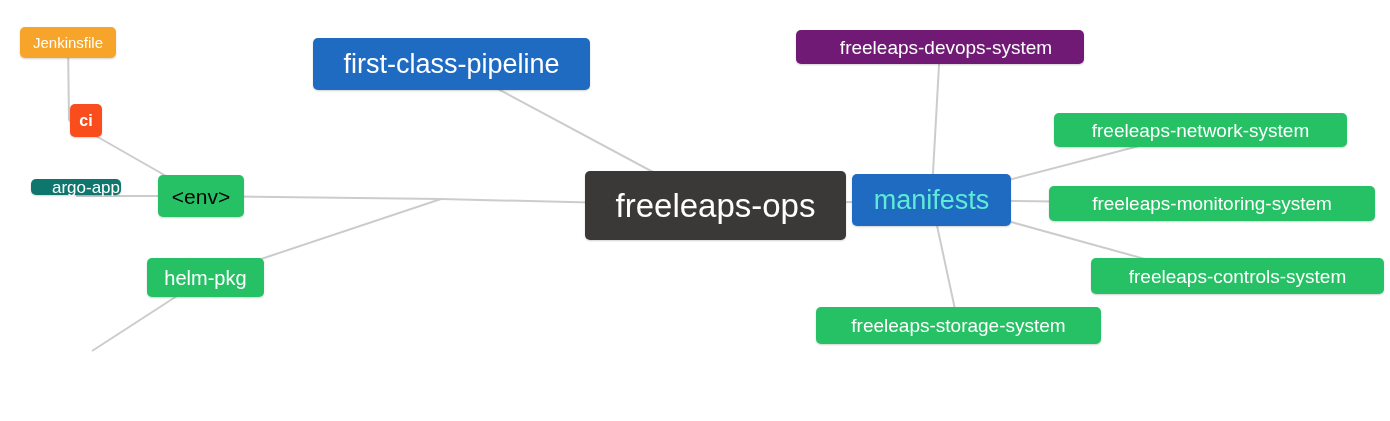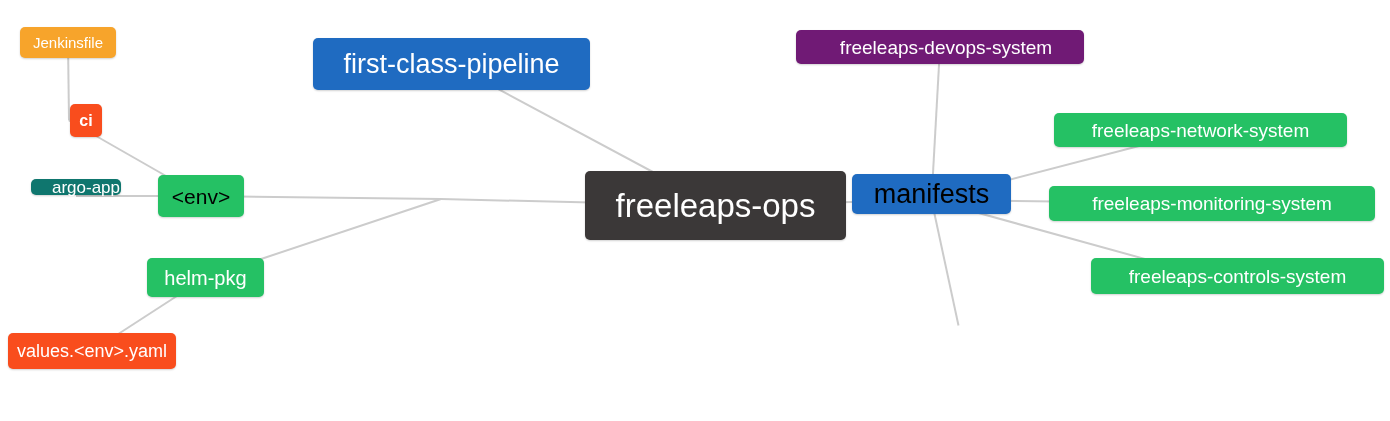--- a/index.html
+++ b/index.html
@@ -75,38 +75,38 @@
       </div>
       <div class="node" style="left: 31px; top: 179px; width: 90px; height: 16px; font-size: 17px; font-weight: 400; background: #0f766e; color: rgb(255, 255, 255); padding-left: 20px;">
         <span>argo-app</span>
       </div>
       <div class="node" style="left: 158px; top: 175px; width: 86px; height: 42px; font-size: 21px; font-weight: 400; background: rgb(37, 193, 100); color: #000000;">
         <span>&lt;env&gt;</span>
       </div>
       <div class="node" style="left: 147px; top: 258px; width: 117px; height: 39px; font-size: 20px; font-weight: 400; background: rgb(37, 193, 100); color: rgb(255, 255, 255);">
         <span>helm-pkg</span>
       </div>
-      <div class="node" style="left: 8px; top: 333px; width: 168px; height: 36px; font-size: 18px; font-weight: 400; background: rgb(249, 77, 29); color: rgb(255, 255, 255);">
-        <span>values.&lt;env&gt;.yaml</span>
-      </div>
       <div class="node" style="left: 313px; top: 38px; width: 277px; height: 52px; font-size: 27px; font-weight: 400; background: rgb(31, 107, 193); color: rgb(255, 255, 255);">
         <span>first-class-pipeline</span>
       </div>
       <div class="node" style="left: 585px; top: 171px; width: 261px; height: 69px; font-size: 33px; font-weight: 400; background: rgb(59, 56, 56); color: rgb(255, 255, 255);">
         <span>freeleaps-ops</span>
       </div>
-      <div class="node" style="left: 852px; top: 174px; width: 159px; height: 40px; font-size: 27px; font-weight: 400; background: rgb(31, 107, 193); color: #000000;">
+      <div class="node" style="left: 852px; top: 174px; width: 159px; height: 52px; font-size: 27px; font-weight: 400; background: rgb(31, 107, 193); color: #5eead4;">
         <span>manifests</span>
       </div>
       <div class="node" style="left: 796px; top: 30px; width: 288px; height: 34px; font-size: 19px; font-weight: 400; background: #701a75; color: rgb(255, 255, 255); padding-left: 12px;">
         <span>freeleaps-devops-system</span>
       </div>
       <div class="node" style="left: 1054px; top: 113px; width: 293px; height: 34px; font-size: 19px; font-weight: 400; background: rgb(37, 193, 100); color: rgb(255, 255, 255);">
         <span>freeleaps-network-system</span>
       </div>
       <div class="node" style="left: 1049px; top: 186px; width: 326px; height: 35px; font-size: 19px; font-weight: 400; background: rgb(37, 193, 100); color: rgb(255, 255, 255);">
         <span>freeleaps-monitoring-system</span>
       </div>
       <div class="node" style="left: 1060px; top: 258px; width: 293px; height: 36px; font-size: 19px; font-weight: 400; background: rgb(37, 193, 100); color: rgb(255, 255, 255); margin-left: 31px;">
         <span>freeleaps-controls-system</span>
       </div>
+      <div class="node" style="left: 816px; top: 307px; width: 285px; height: 37px; font-size: 19px; font-weight: 400; background: rgb(37, 193, 100); color: rgb(255, 255, 255);">
+        <span>freeleaps-storage-system</span>
+      </div>
     </div>
 </div>
 
 </body></html>

